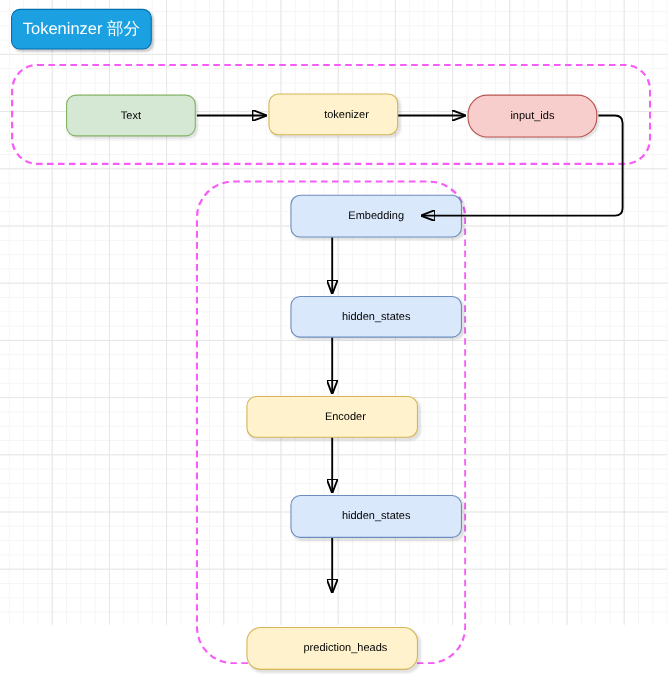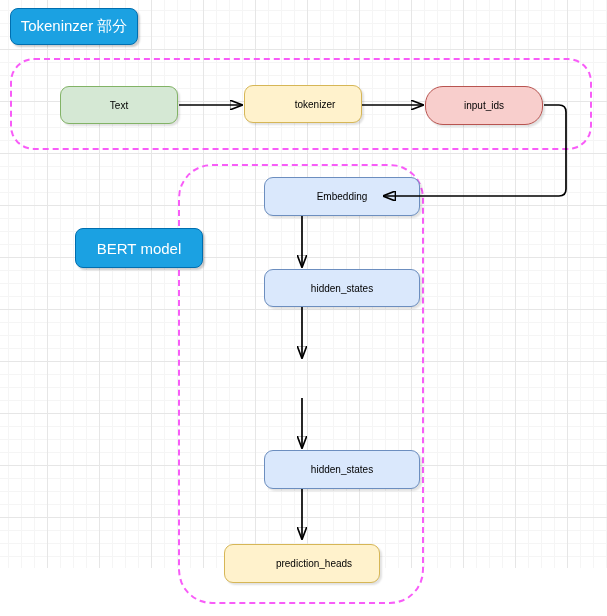--- a/index.html
+++ b/index.html
@@ -71,21 +71,21 @@
   .node.red    { background: var(--red-fill,    #F8CECC); border-color: var(--red-border,    #B85450); }
   .node.blue   { background: var(--blue-fill,   #DAE8FC); border-color: var(--blue-border,   #6C8EBF); margin-left: 40px; }
 
   .n-text        { left: 60px;  top: 86px;  width: 118px; height: 38px; }
   .n-tokenizer   { left: 244px; top: 85px;  width: 118px; height: 38px; }
   .n-input-ids   { left: 425px; top: 86px;  width: 118px; height: 39px; border-radius: 18px; }
   .n-embedding   { left: 224px; top: 177px; width: 156px; height: 39px; }
   .n-hidden1     { left: 224px; top: 269px; width: 156px; height: 38px; }
   .n-encoder     { left: 224px; top: 360px; width: 156px; height: 38px; }
   .n-hidden2     { left: 224px; top: 450px; width: 156px; height: 39px; }
-  .n-prediction  { left: 224px; top: 544px; width: 156px; height: 39px; }
+  .n-prediction  { left: 224px; top: 570px; width: 156px; height: 39px; border-radius: 13px; }
 
   svg.edges {
     position: absolute;
     left: 0; top: 0;
     width: 607px; height: 616px;
     pointer-events: none;
   }
   svg.edges path {
     stroke: var(--arrow, #000000);
     stroke-width: 1.7;
@@ -96,38 +96,38 @@
 <body>
 
 <div class="canvas">
 
   <div class="group group-tokenizer"></div>
   <div class="group group-bert"></div>
 
   <div class="tag tag-tokenizer">
     <span>Tokeninzer 部分</span>
   </div>
-  <div class="tag tag-bert">
-    <span>BERT model</span>
-  </div>
 
   <div class="node green n-text">
     <span>Text</span>
   </div>
   <div class="node yellow n-tokenizer">
     <span>tokenizer</span>
   </div>
   <div class="node red n-input-ids">
     <span>input_ids</span>
   </div>
   <div class="node blue n-embedding">
     <span>Embedding</span>
   </div>
   <div class="node blue n-hidden1">
     <span>hidden_states</span>
+  </div>
+  <div class="node yellow n-encoder">
+    <span>Encoder</span>
   </div>
   <div class="node blue n-hidden2">
     <span>hidden_states</span>
   </div>
   <div class="node yellow n-prediction">
     <span>prediction_heads</span>
   </div>
 
   <svg class="edges" viewBox="0 0 607 616" xmlns="http://www.w3.org/2000/svg">
     <defs>

